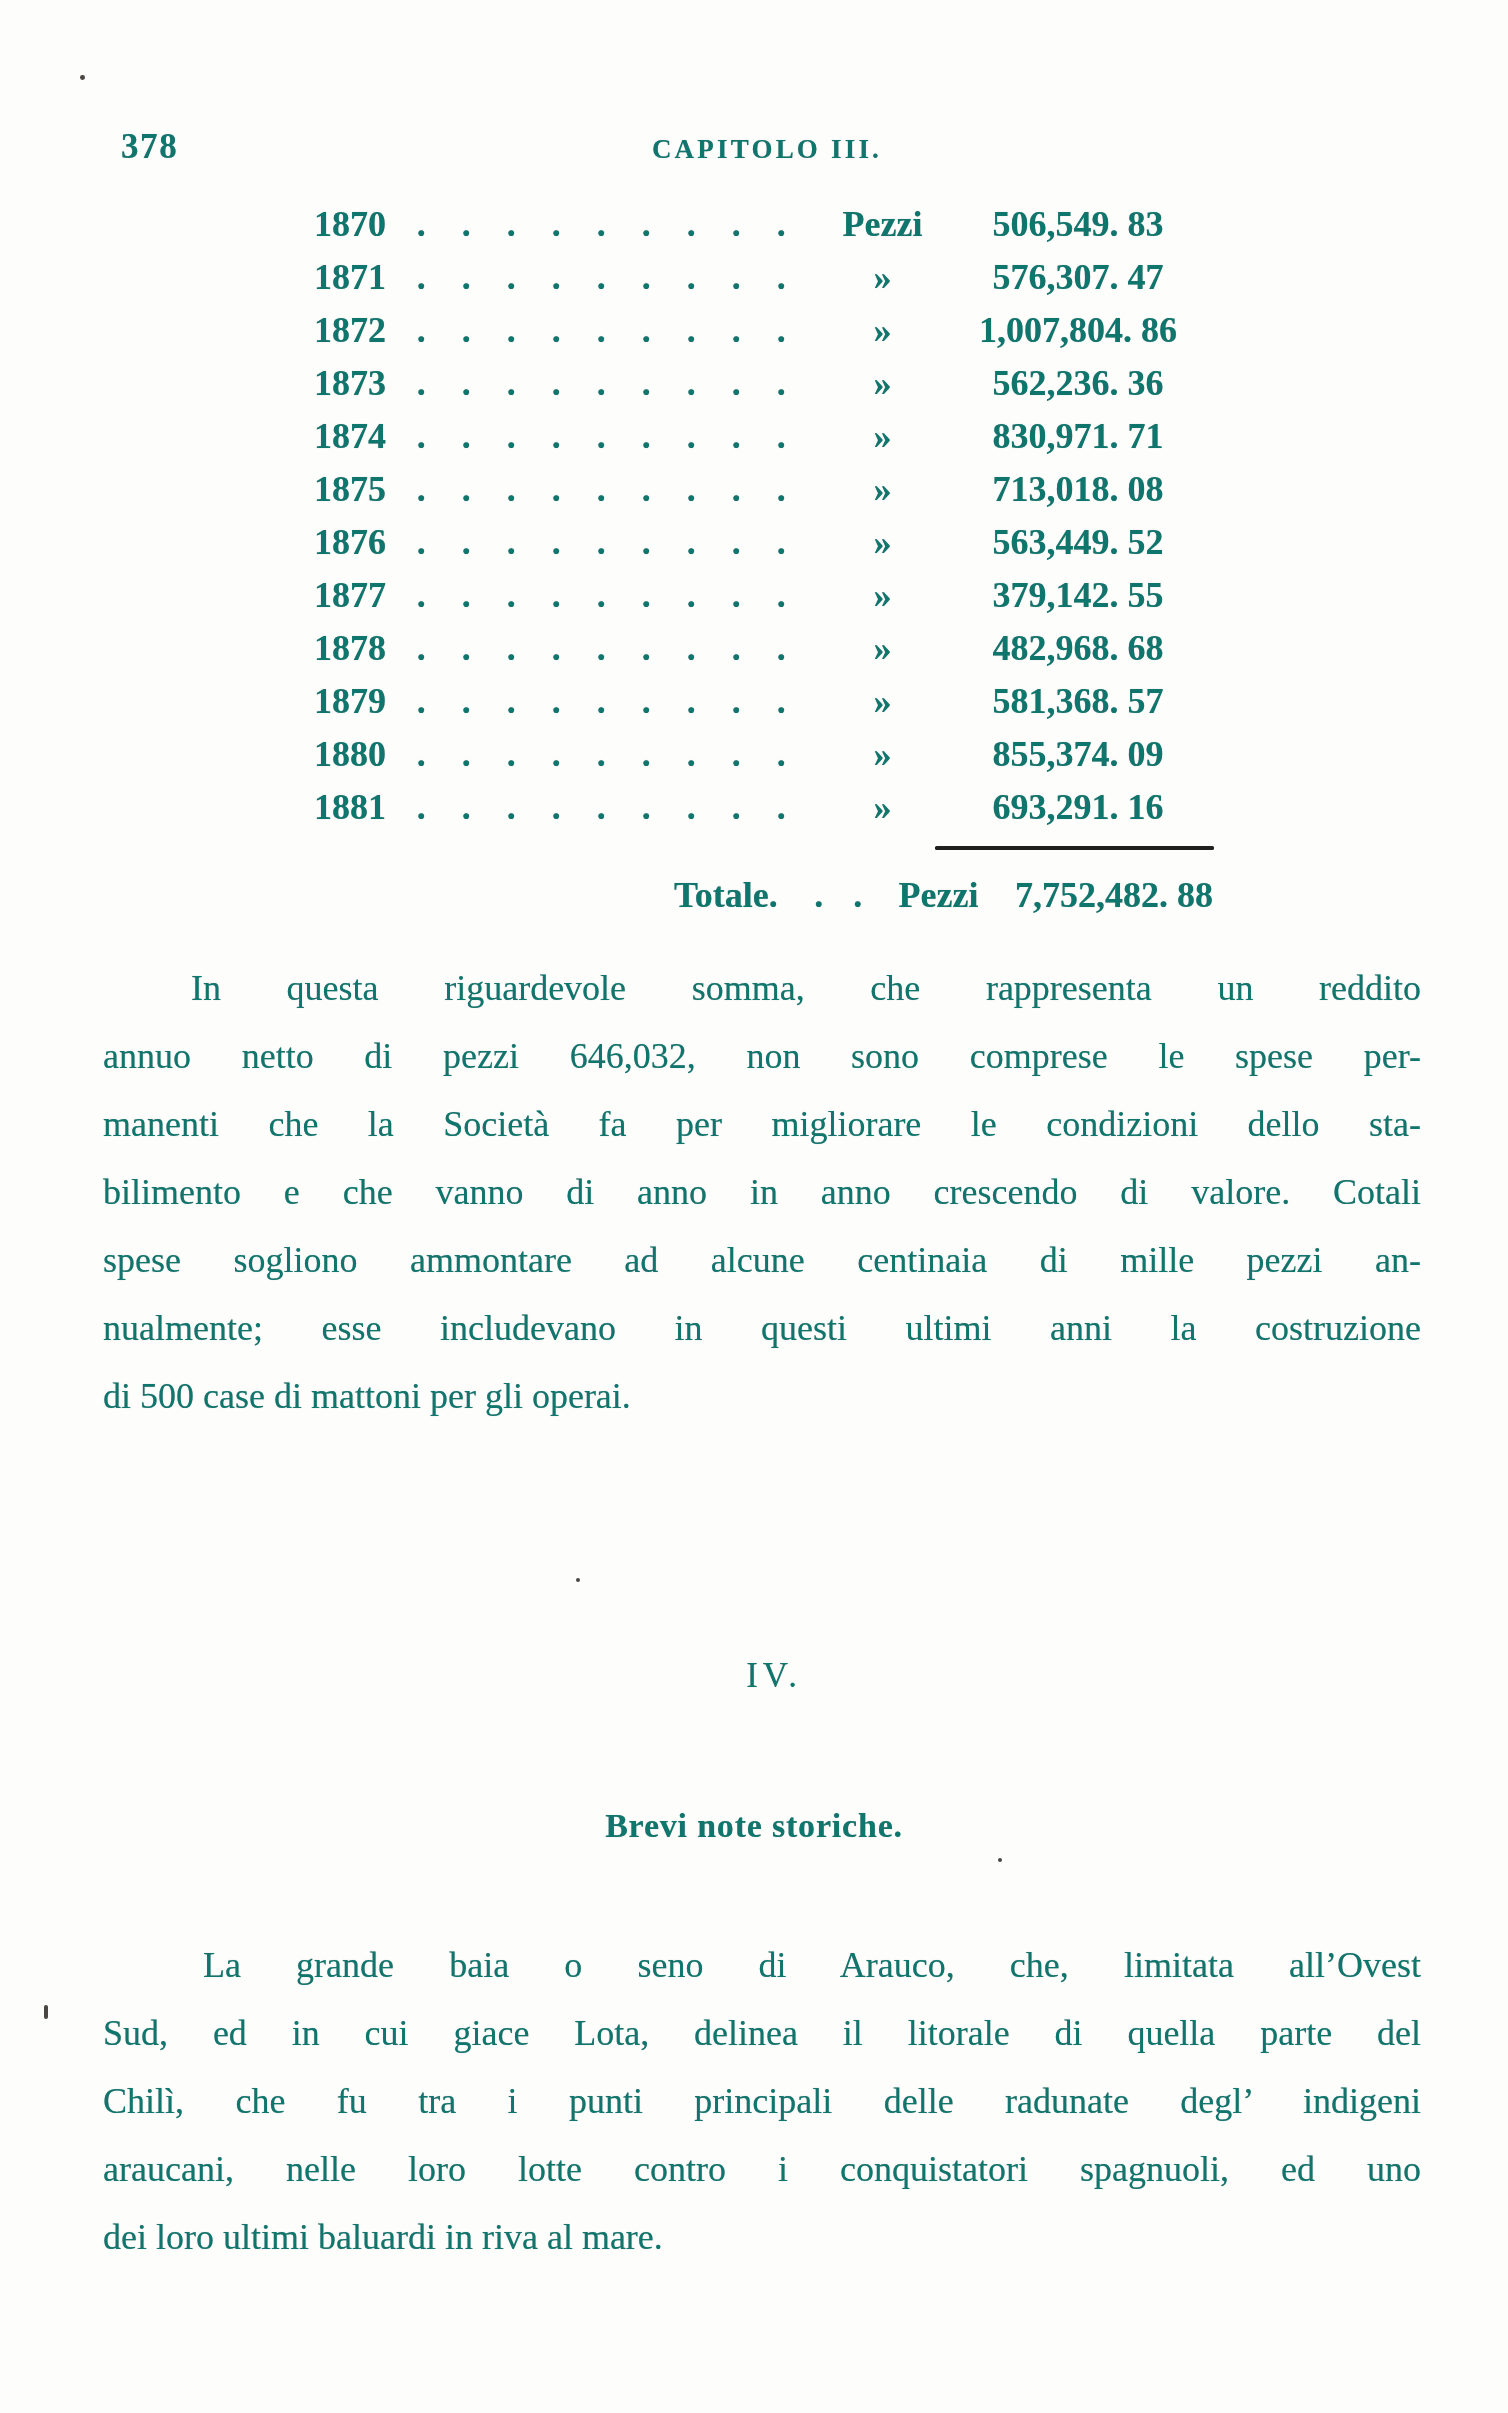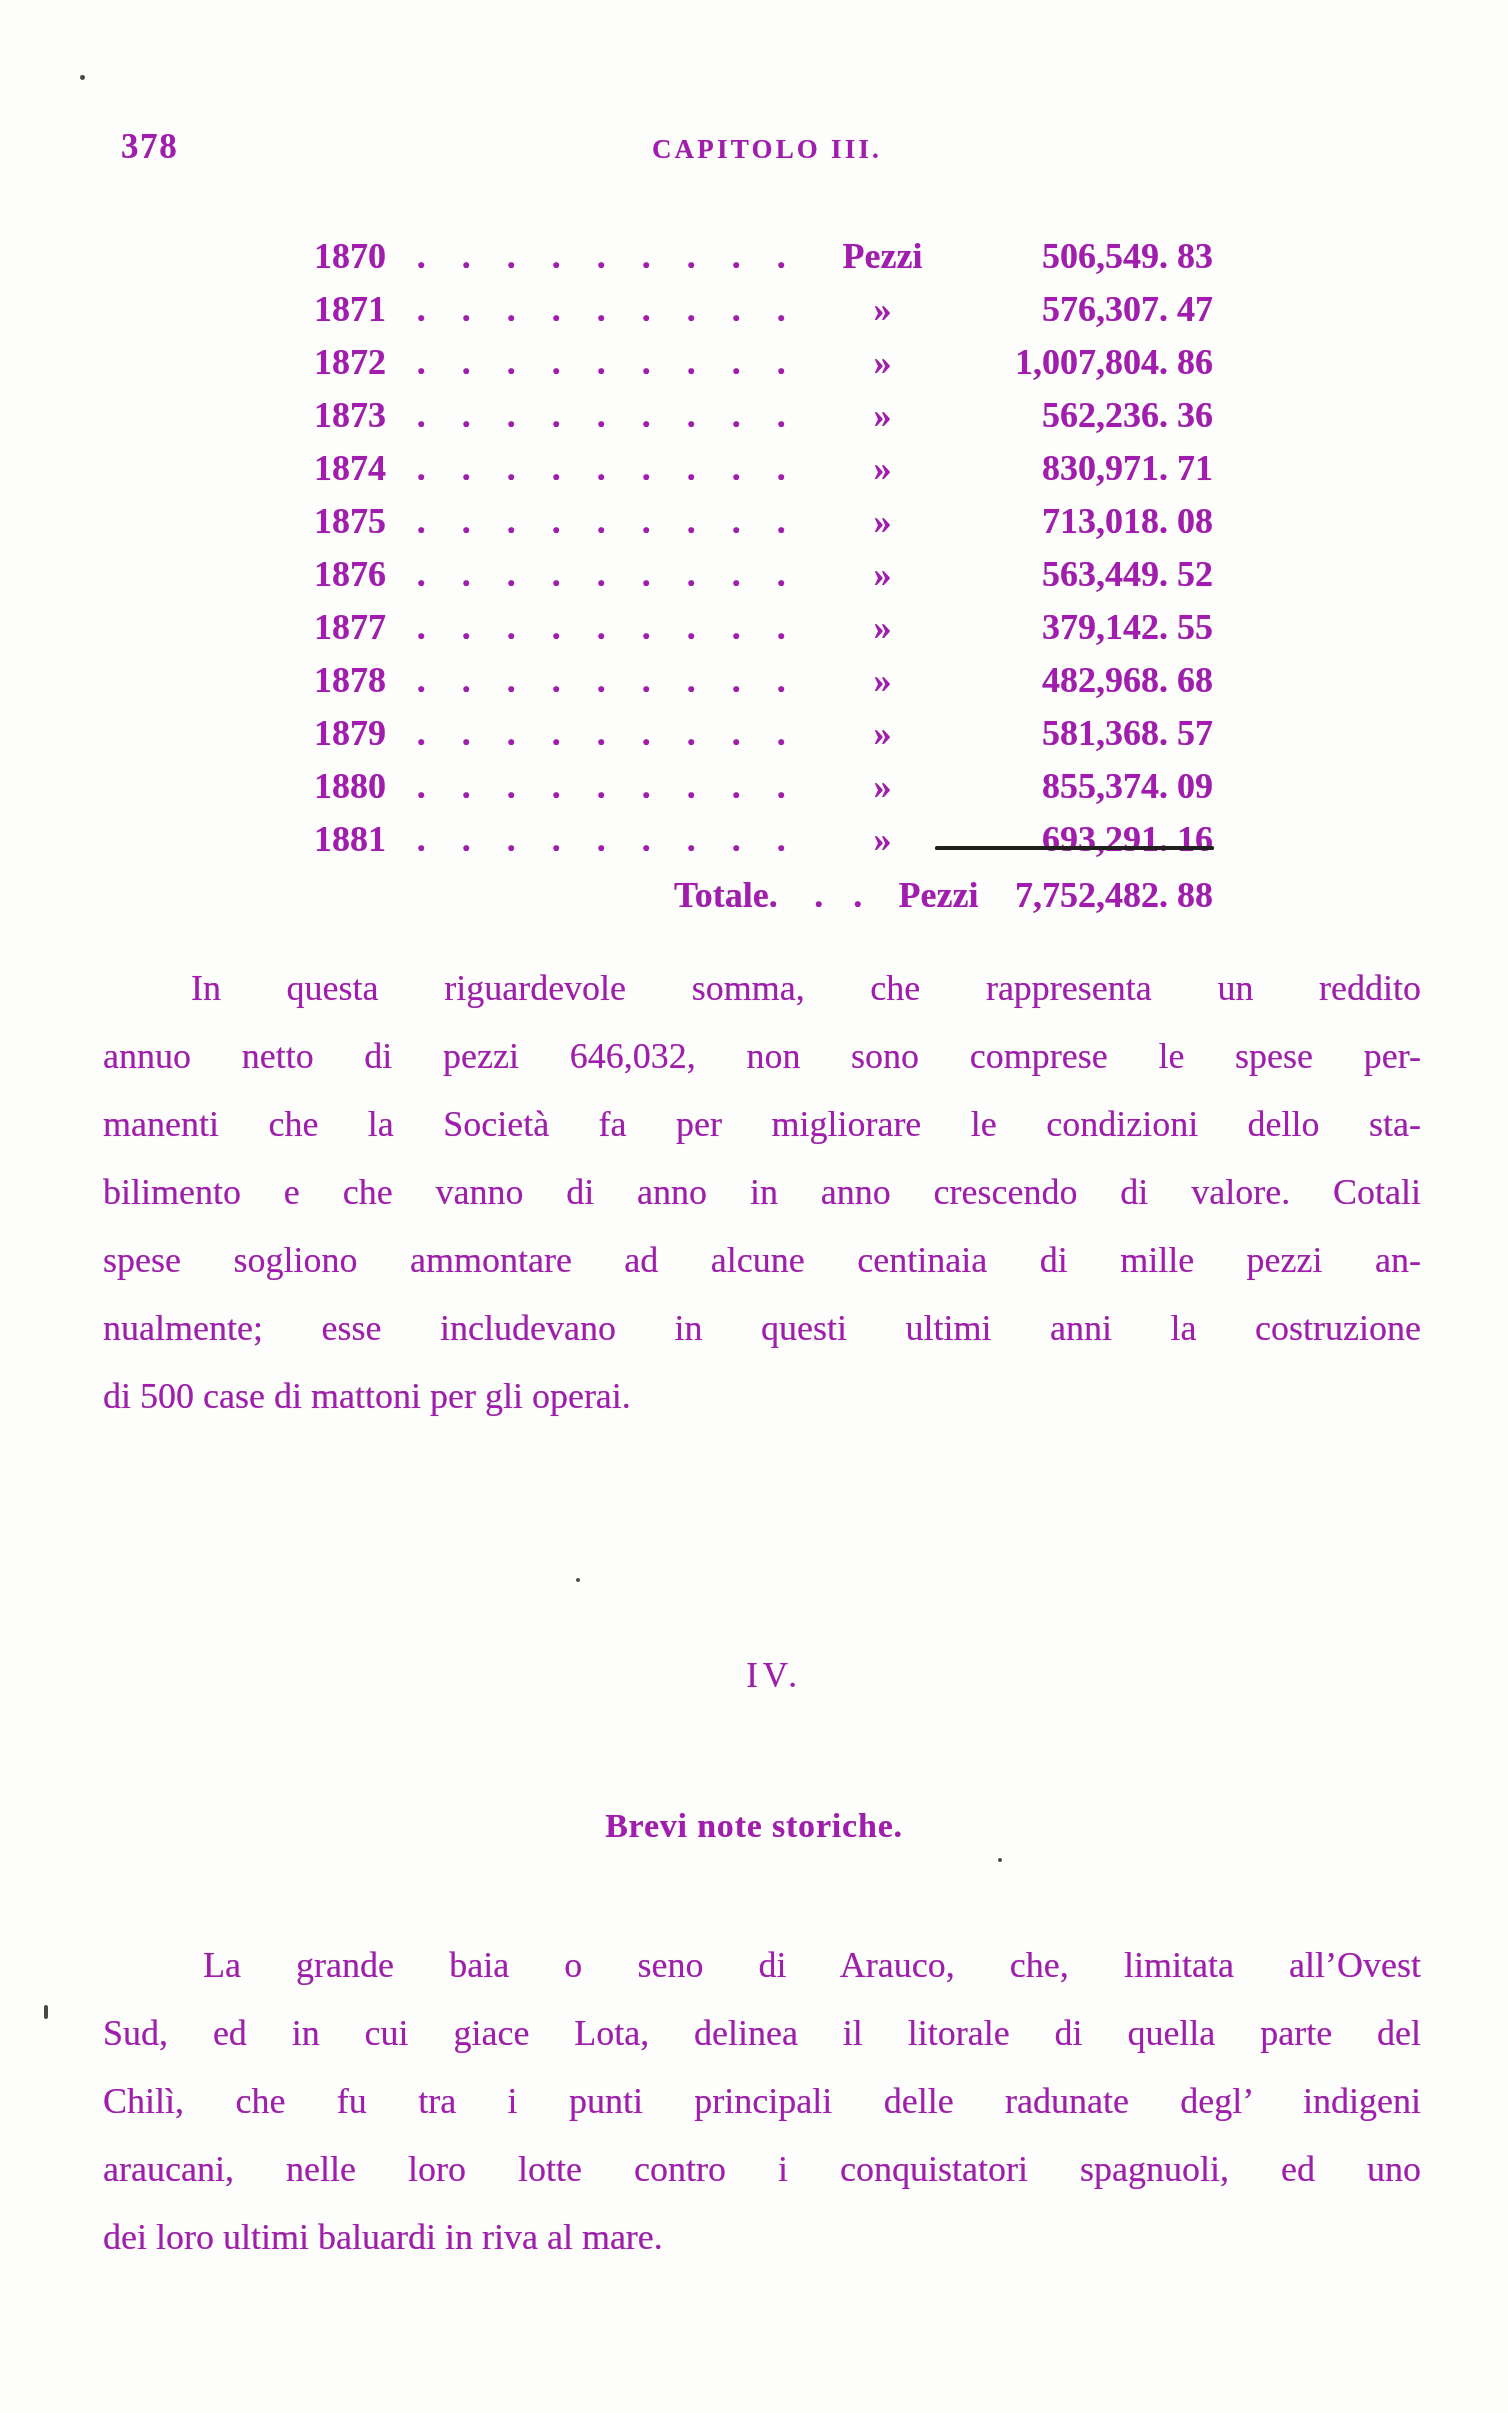--- a/index.html
+++ b/index.html
@@ -1,34 +1,34 @@
 <!DOCTYPE html>
 <html style="font-size:13px"><head>
 <meta charset="utf-8">
 <style>
   html,body{margin:0;padding:0;background:#e8e8e8;}
   .page{
     position:relative;
     width:1508px;height:2413px;
     background:#fdfdfc;
     font-family:"Liberation Serif","DejaVu Serif",serif;
-    color:#a21caf;
+    color:#0f766e;
     overflow:hidden;
     text-shadow:0 0 0.8px rgba(25,22,20,.38);
   }
   
   .page-number{position:absolute;left:121px;top:127px;font-size:35px;font-weight:bold;letter-spacing:1.6px;}
   .chapter{position:absolute;left:0;top:134px;width:100%;text-align:center;font-size:27px;font-weight:bold;letter-spacing:3.2px;padding-left:13px;}
   
   .ledger{position:absolute;left:314px;top:203px;width:899px;font-size:36px;font-weight:bold;}
   .lrow{display:flex;align-items:baseline;height:53px;}
   .lyear{width:98px;flex:0 0 auto;}
   .lleader{flex:1 1 auto;overflow:hidden;white-space:nowrap;word-spacing:27px;padding:0 4.8px;}
   .lunit{width:121px;flex:0 0 auto;text-align:center;}
-  .lvalue{width:270px;flex:0 0 auto;text-align:right;margin-top:32px;}
+  .lvalue{width:270px;flex:0 0 auto;text-align:center;}
   .total-rule{position:absolute;left:935px;top:846px;width:279px;height:4px;background:#22201e;border-radius:1.6px;}
   .total-row{position:absolute;left:674px;top:874px;width:539px;display:flex;justify-content:space-between;align-items:baseline;font-size:36px;font-weight:bold;}
   
   .para{position:absolute;left:103px;width:1318px;font-size:36px;line-height:68px;}
   .para-1{top:954px;}
   .para-2{top:1931px;}
   .tj{text-align:justify;text-align-last:justify;}
   .tl{text-align:left;}
   .ind1{padding-left:88px;}
   .ind2{padding-left:100px;}

